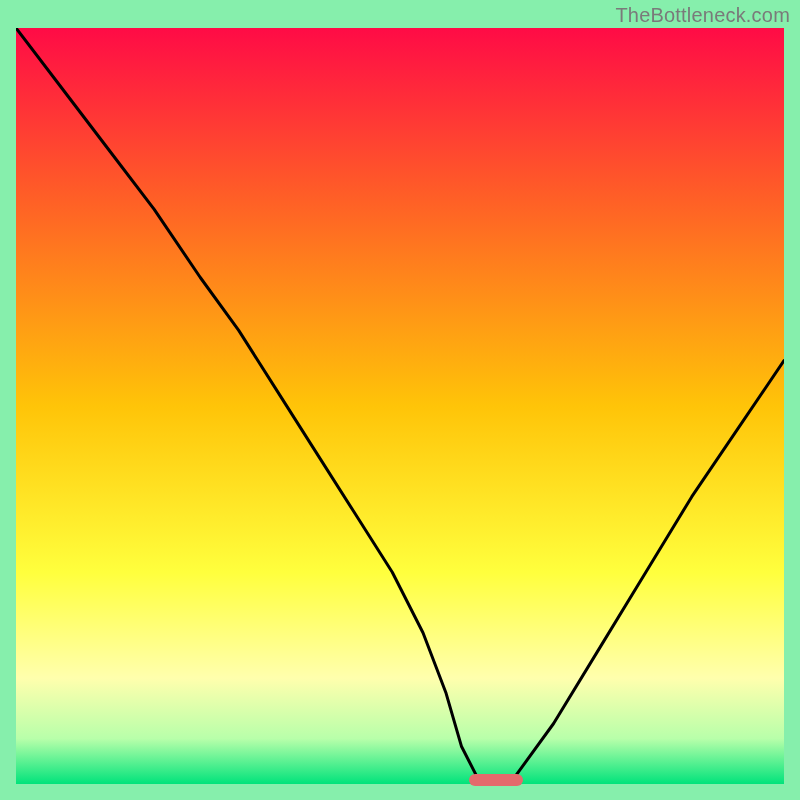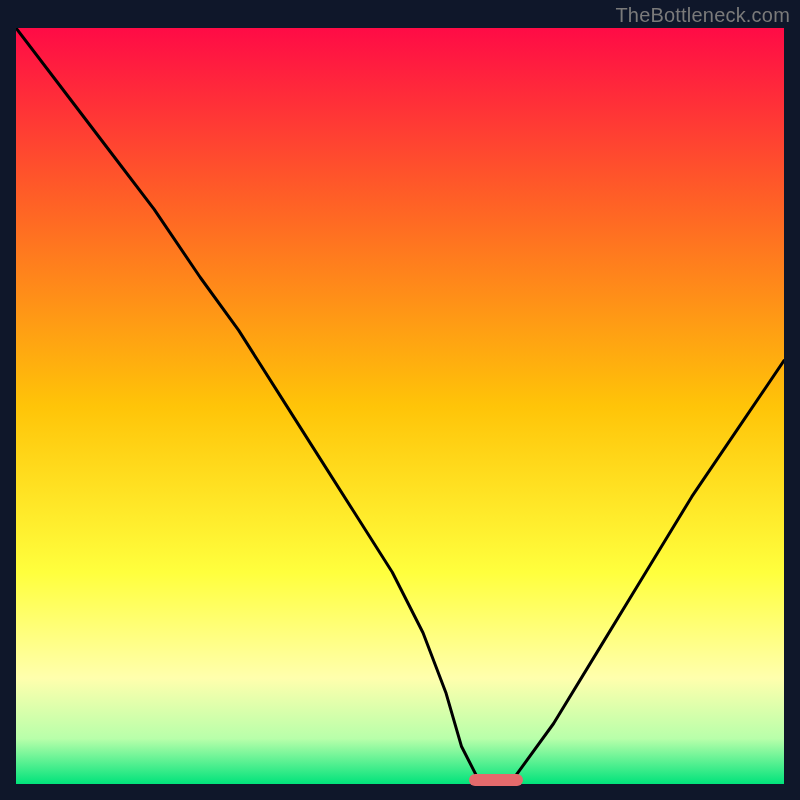--- a/index.html
+++ b/index.html
@@ -8,21 +8,21 @@
     width: 800px;
     height: 800px;
     background: #000;
     overflow: hidden;
     font-family: Arial, Helvetica, sans-serif;
   }
   .frame {
     position: relative;
     width: 800px;
     height: 800px;
-    background: #0f172a;
+    background: #86efac;
   }
   .watermark {
     position: absolute;
     top: 4px;
     right: 10px;
     color: #7a7a7a;
     font-size: 20px;
     font-weight: 500;
     letter-spacing: 0.2px;
     z-index: 10;

